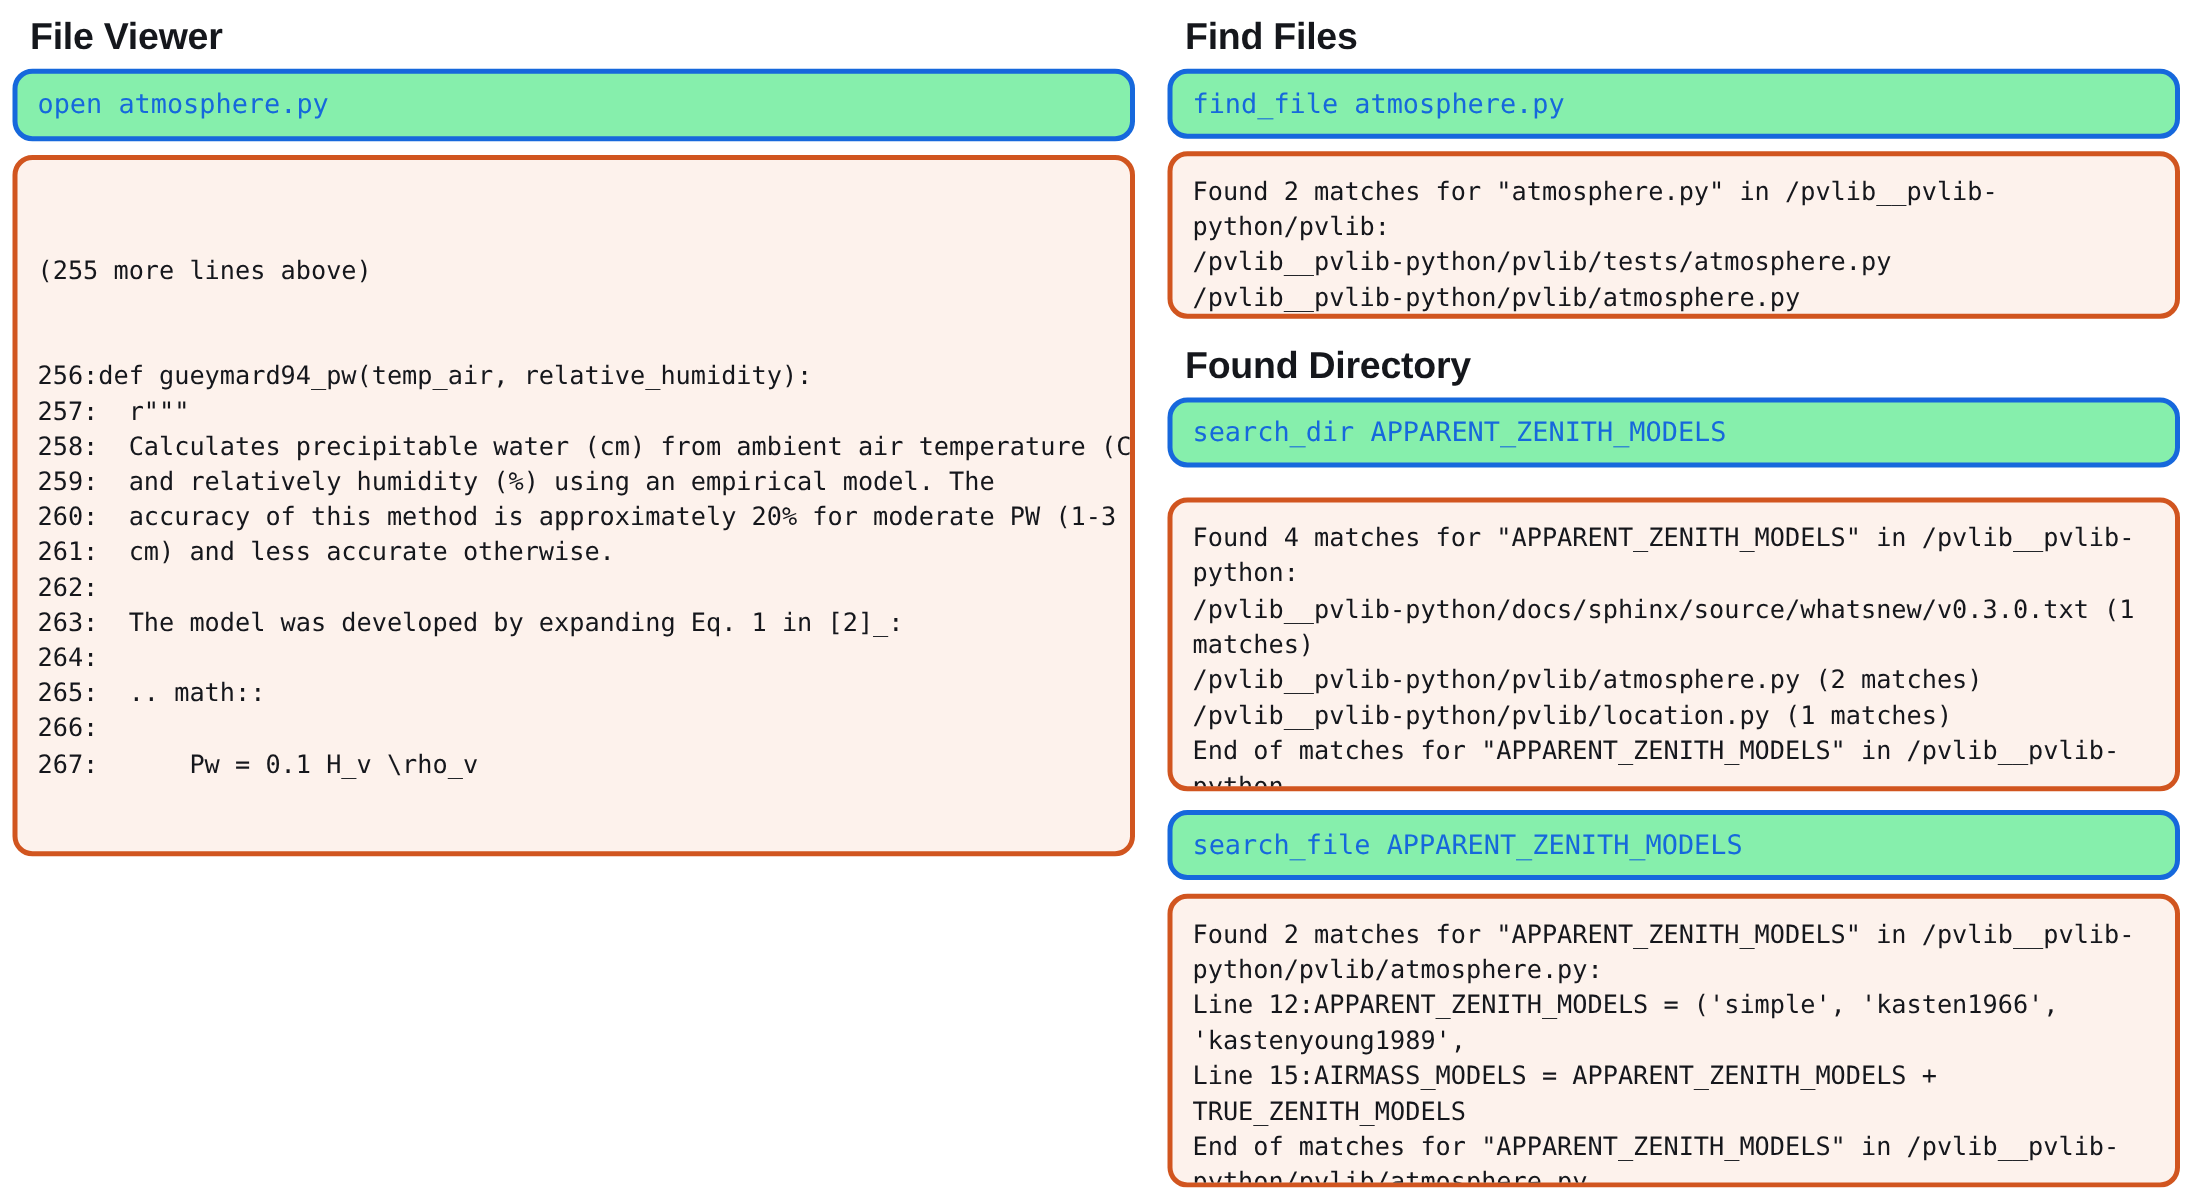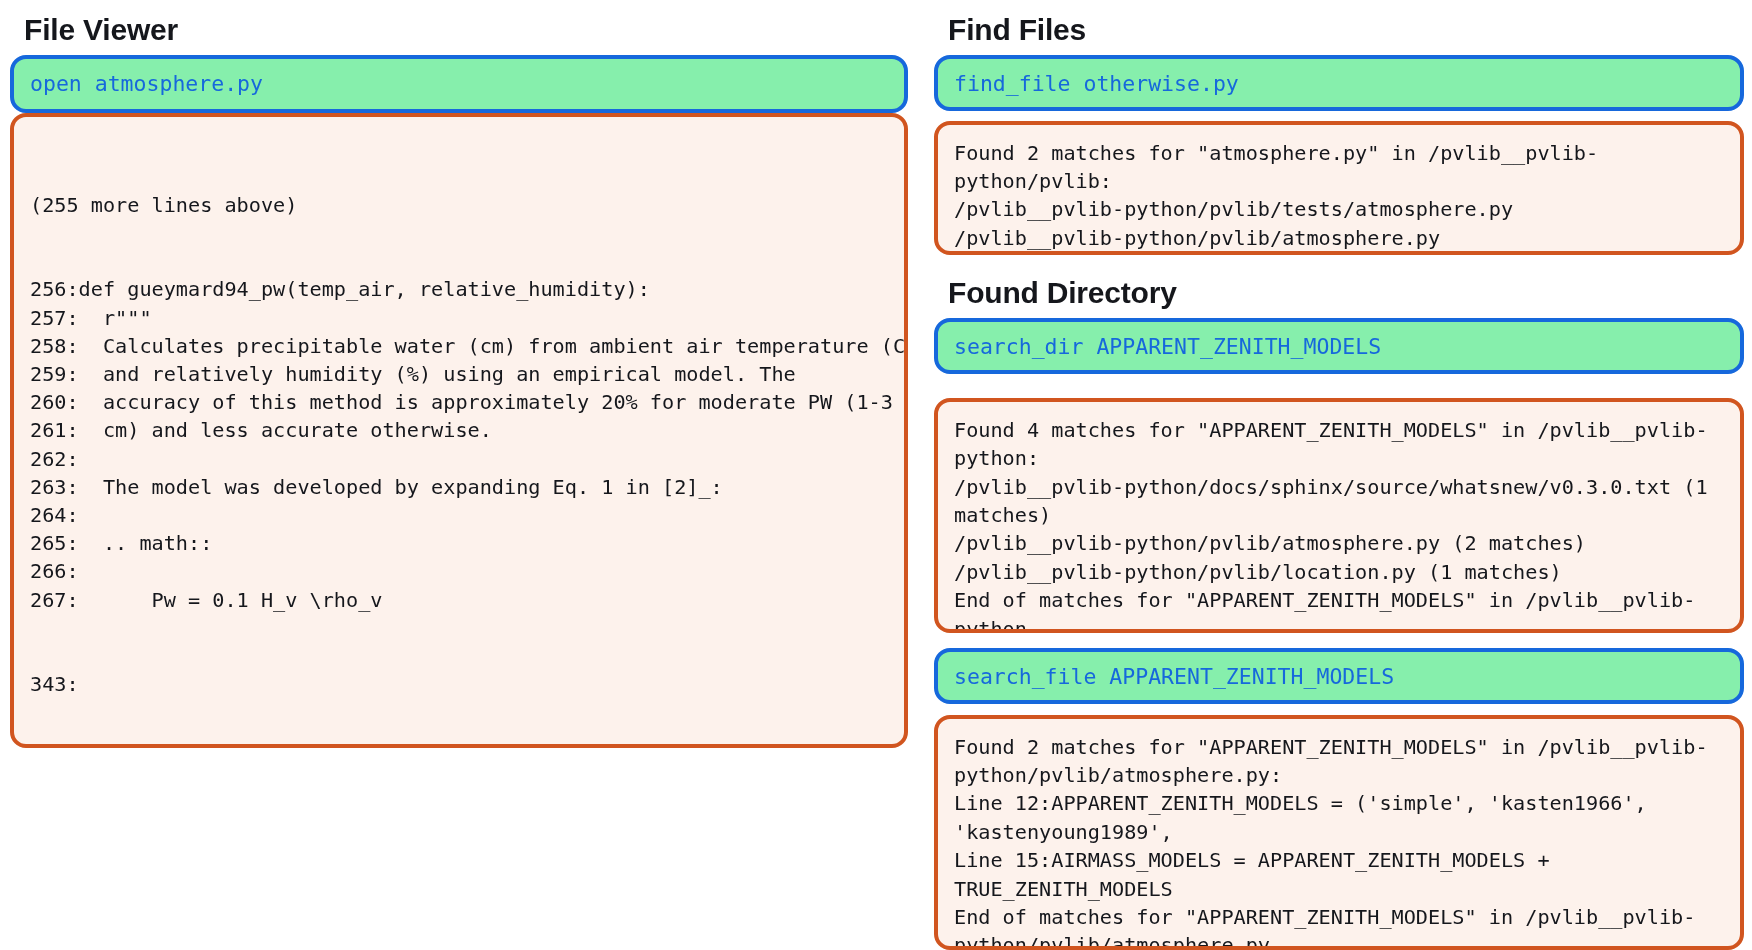--- a/index.html
+++ b/index.html
@@ -66,21 +66,22 @@
   }
   .out-box .out-inner {
     padding: 14px 14px 14px 16px;
     white-space: pre-wrap;
     word-break: normal;
     overflow-wrap: break-word;
   }
 
   
   #file-viewer-box {
-    height: 635px;
+    margin-top: 11px;
+    height: 561px;
   }
   #file-viewer-box .out-inner {
     padding: 17px 0 0 16px;
     font-size: 20.2px;
     line-height: 28.2px;
     white-space: pre;
     overflow: hidden;
     height: 100%;
     box-sizing: border-box;
   }
@@ -126,21 +127,21 @@
         
       </div>
     </div>
 
   </div>
 
   <div class="col col-right">
 
     <div class="panel-title">Find Files</div>
 
-    <div class="cmd-box">find_file otherwise.py</div>
+    <div class="cmd-box">find_file atmosphere.py</div>
 
     <div class="out-box result" id="find-files-box">
       <div class="out-inner">Found 2 matches for "atmosphere.py" in /pvlib__pvlib-python/pvlib:
 /pvlib__pvlib-python/pvlib/tests/atmosphere.py
 /pvlib__pvlib-python/pvlib/atmosphere.py</div>
     </div>
 
     <div class="spacer-sm"></div>
 
     <div class="panel-title tight-top">Found Directory</div>

